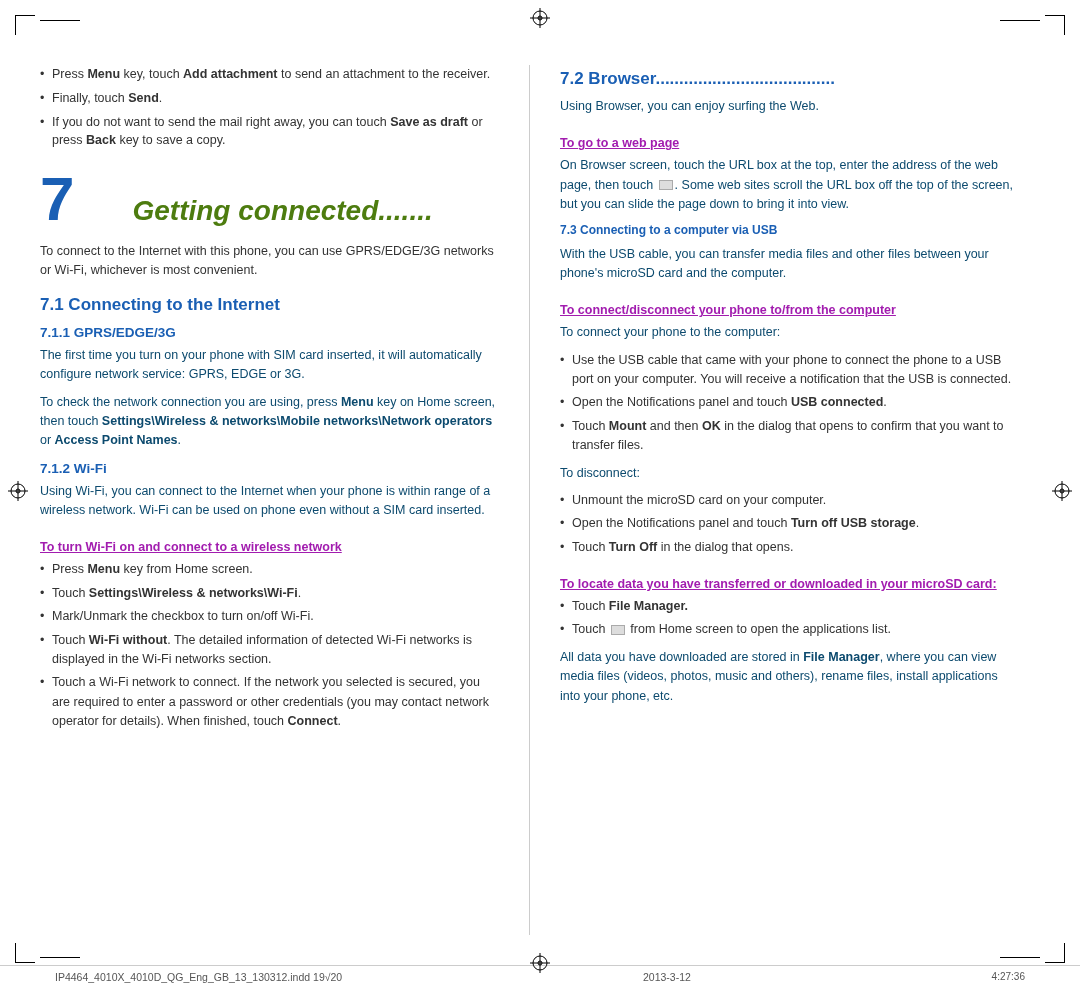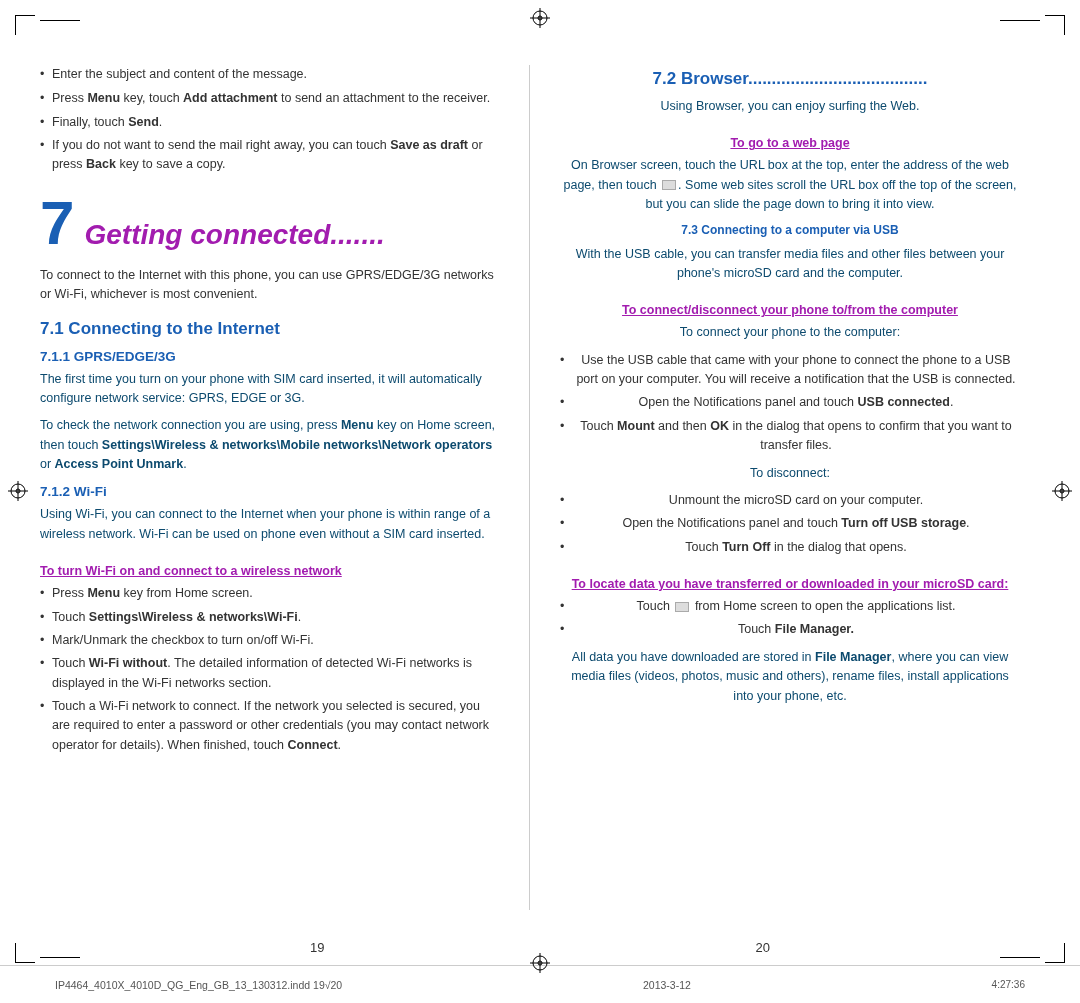--- a/index.html
+++ b/index.html
@@ -75,21 +75,20 @@
 
     .col-left {
       width: 490px;
       padding-right: 30px;
       border-right: 1px solid #ccc;
     }
 
     .col-right {
       width: 490px;
       padding-left: 30px;
-      text-align: center;
     }
 
     
     .intro-bullets {
       margin-bottom: 18px;
     }
     .intro-bullets li {
       list-style: none;
       padding-left: 12px;
       position: relative;
@@ -115,22 +114,23 @@
     .chapter-number {
       font-size: 62px;
       font-weight: bold;
       color: #1a5fb4;
       line-height: 1;
       margin-right: 10px;
     }
     .chapter-title {
       font-size: 28px;
       font-weight: bold;
-      color: #a21caf;
+      color: #4d7c0f;
       font-style: italic;
+      margin-left: 48px;
     }
 
     
     .chapter-desc {
       font-size: 12.5px;
       line-height: 1.55;
       color: #333;
       margin-bottom: 14px;
     }
 
@@ -215,21 +215,21 @@
       width: 100%;
       height: 20px;
       margin-bottom: 5px;
     }
 
     .footer-area {
       border-top: 1px solid #ccc;
       padding: 5px 55px;
       display: flex;
       justify-content: space-between;
-      align-items: center;
+      align-items: flex-start;
       font-size: 10.5px;
       color: #555;
       height: 38px;
     }
 
     .footer-filename {
       font-size: 10.5px;
       color: #555;
     }
     .footer-date {
@@ -299,38 +299,37 @@
       <line x1="10" y1="0" x2="10" y2="20" stroke="#000" stroke-width="1"></line>
       <line x1="0" y1="10" x2="20" y2="10" stroke="#000" stroke-width="1"></line>
     </svg>
   </div>
 
   <div class="content-area">
 
     <div class="col-left">
 
       <ul class="intro-bullets">
-        <li>Enter the subject and content of the message.</li>
         <li>Press <b>Menu</b> key, touch <b>Add attachment</b> to send an attachment to the receiver.</li>
         <li>Finally, touch <b>Send</b>.</li>
         <li>If you do not want to send the mail right away, you can touch <b>Save as draft</b> or press <b>Back</b> key to save a copy.</li>
       </ul>
 
       <div class="chapter-heading">
         <span class="chapter-number">7</span>
         <span class="chapter-title">Getting connected.......</span>
       </div>
 
       <p class="chapter-desc">To connect to the Internet with this phone, you can use GPRS/EDGE/3G networks or Wi-Fi, whichever is most convenient.</p>
 
       <div class="section-h1">7.1   Connecting to the Internet</div>
 
       <div class="section-h2">7.1.1   GPRS/EDGE/3G</div>
       <p class="section-body">The first time you turn on your phone with SIM card inserted, it will automatically configure network service: GPRS, EDGE or 3G.</p>
-      <p class="section-body">To check the network connection you are using, press <b>Menu</b> key on Home screen, then touch <b>Settings\Wireless &amp; networks\Mobile networks\Network operators</b> or <b>Access Point Unmark</b>.</p>
+      <p class="section-body">To check the network connection you are using, press <b>Menu</b> key on Home screen, then touch <b>Settings\Wireless &amp; networks\Mobile networks\Network operators</b> or <b>Access Point Names</b>.</p>
 
       <div class="section-h2">7.1.2   Wi-Fi</div>
       <p class="section-body">Using Wi-Fi, you can connect to the Internet when your phone is within range of a wireless network. Wi-Fi can be used on phone even without a SIM card inserted.</p>
 
       <div class="underline-heading">To turn Wi-Fi on and connect to a wireless network</div>
 
       <ul class="bullet-list">
         <li>Press <b>Menu</b> key from Home screen.</li>
         <li>Touch <b>Settings\Wireless &amp; networks\Wi-Fi</b>.</li>
         <li>Mark/Unmark the checkbox to turn on/off Wi-Fi.</li>
@@ -366,33 +365,29 @@
 
       <ul class="bullet-list">
         <li>Unmount the microSD card on your computer.</li>
         <li>Open the Notifications panel and touch <b>Turn off USB storage</b>.</li>
         <li>Touch <b>Turn Off</b> in the dialog that opens.</li>
       </ul>
 
       <div class="underline-heading">To locate data you have transferred or downloaded in your microSD card:</div>
 
       <ul class="bullet-list">
+        <li>Touch <b>File Manager.</b></li>
         <li>Touch <span class="small-icon-placeholder"></span> from Home screen to open the applications list.</li>
-        <li>Touch <b>File Manager.</b></li>
       </ul>
 
       <p class="section-body">All data you have downloaded are stored in <b>File Manager</b>, where you can view media files (videos, photos, music and others), rename files, install applications into your phone, etc.</p>
 
     </div>
   </div>
 
-  <div class="bottom-numbers">
-    <span class="page-number-left">19</span>
-    <span class="page-number-right">20</span>
-  </div>
 
   <div class="footer-area">
     <span class="footer-filename">IP4464_4010X_4010D_QG_Eng_GB_13_130312.indd  19√20</span>
     <span class="footer-date">2013-3-12</span>
     <span class="footer-time">4:27:36</span>
   </div>
 
 </div>
 
 </body></html>

